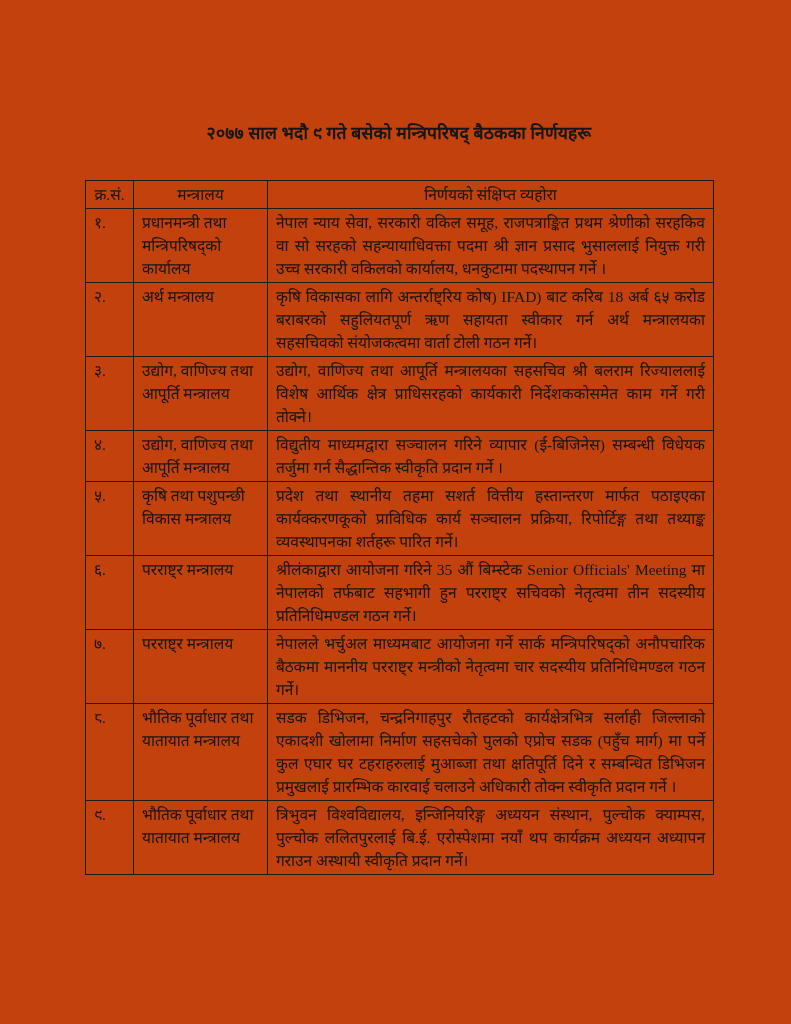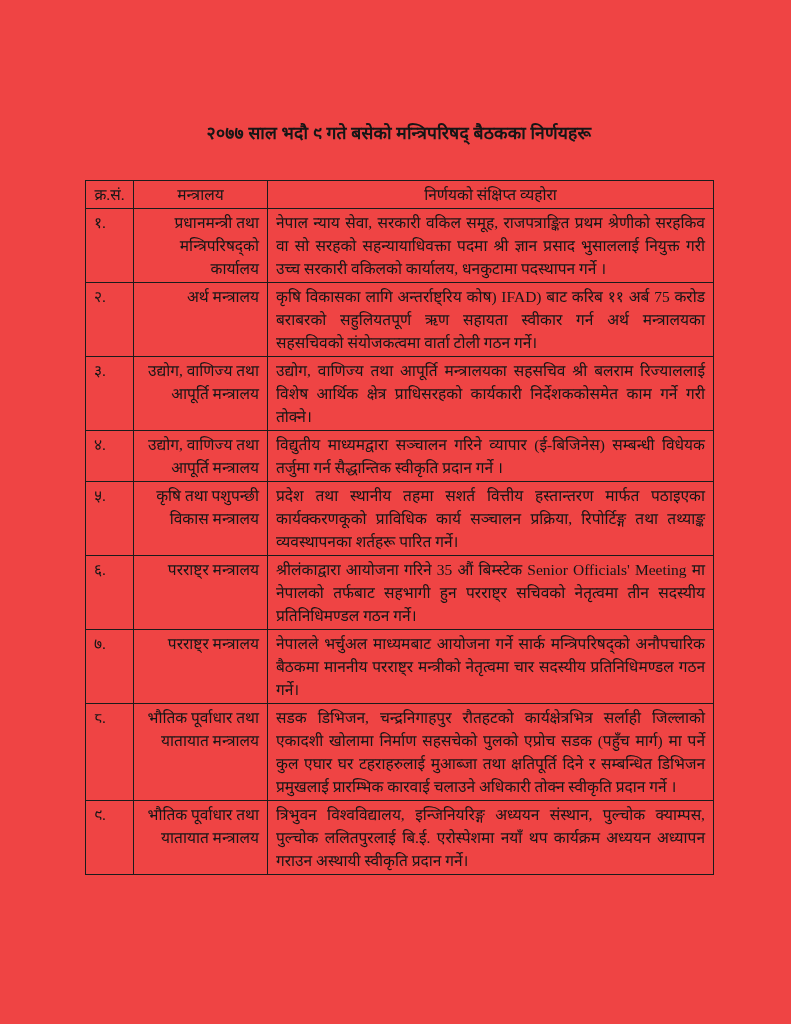--- a/index.html
+++ b/index.html
@@ -12,21 +12,21 @@
     height: 1024px;
     font-family: "Liberation Serif", "DejaVu Serif", serif;
     color: #161616;
     -webkit-font-smoothing: antialiased;
   }
   .page {
     box-sizing: border-box;
     width: 791px;
     height: 1024px;
     padding: 120px 78px 0 85px;
-    background: #ef4444;
+    background: #c2410c;
     overflow: hidden;
   }
   .doc-title {
     width: 628px;
     margin: 0 0 36px 0;
     font-size: 17.5px;
     font-weight: bold;
     text-align: center;
     letter-spacing: 0.2px;
   }
@@ -47,21 +47,21 @@
   }
   thead th {
     text-align: center;
     padding: 2px 4px;
   }
   td.sn {
     text-align: left;
     padding-left: 12px;
   }
   td.ministry {
-    text-align: right;
+    text-align: left;
     padding-right: 5px;
   }
   td.decision {
     text-align: justify;
   }
 </style>
 </head>
 <body>
 
 <div class="page">
@@ -84,21 +84,21 @@
     <tbody>
 
     <tr>
         <td class="sn">१.</td>
         <td class="ministry">प्रधानमन्त्री तथा मन्त्रिपरिषद्को कार्यालय</td>
         <td class="decision">नेपाल न्याय सेवा, सरकारी वकिल समूह, राजपत्राङ्कित प्रथम श्रेणीको सरहकिव वा सो सरहको सहन्यायाधिवक्ता पदमा श्री ज्ञान प्रसाद भुसाललाई नियुक्त गरी उच्च सरकारी वकिलको कार्यालय, धनकुटामा पदस्थापन गर्ने ।</td>
       </tr>
         <tr>
         <td class="sn">२.</td>
         <td class="ministry">अर्थ मन्त्रालय</td>
-        <td class="decision">कृषि विकासका लागि अन्तर्राष्ट्रिय कोष) IFAD) बाट करिब ११ अर्ब 75 करोड बराबरको सहुलियतपूर्ण ऋण सहायता स्वीकार गर्न अर्थ मन्त्रालयका सहसचिवको संयोजकत्वमा वार्ता टोली गठन गर्ने।</td>
+        <td class="decision">कृषि विकासका लागि अन्तर्राष्ट्रिय कोष) IFAD) बाट करिब 18 अर्ब ६५ करोड बराबरको सहुलियतपूर्ण ऋण सहायता स्वीकार गर्न अर्थ मन्त्रालयका सहसचिवको संयोजकत्वमा वार्ता टोली गठन गर्ने।</td>
       </tr>
         <tr>
         <td class="sn">३.</td>
         <td class="ministry">उद्योग, वाणिज्य तथा आपूर्ति मन्त्रालय</td>
         <td class="decision">उद्योग, वाणिज्य तथा आपूर्ति मन्त्रालयका सहसचिव श्री बलराम रिज्याललाई विशेष आर्थिक क्षेत्र प्राधिसरहको कार्यकारी निर्देशककोसमेत काम गर्ने गरी तोक्ने।</td>
       </tr>
         <tr>
         <td class="sn">४.</td>
         <td class="ministry">उद्योग, वाणिज्य तथा आपूर्ति मन्त्रालय</td>
         <td class="decision">विद्युतीय माध्यमद्वारा सञ्चालन गरिने व्यापार (ई-बिजिनेस) सम्बन्धी विधेयक तर्जुमा गर्न सैद्धान्तिक स्वीकृति प्रदान गर्ने ।</td>

